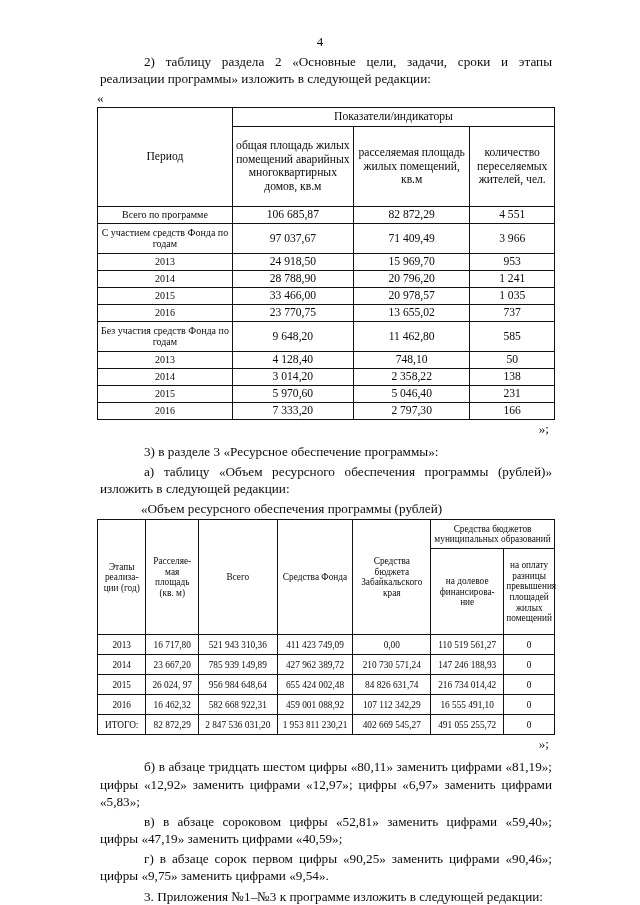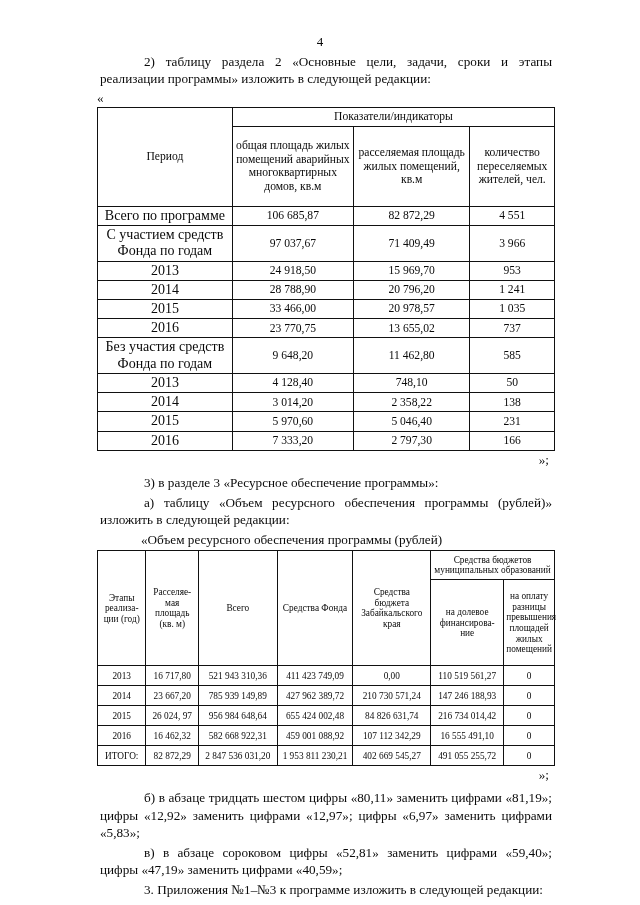--- a/index.html
+++ b/index.html
@@ -71,21 +71,21 @@
     padding: 1px 2px;
     font-weight: normal;
     vertical-align: middle;
     text-align: center;
     font-size: 11.4px;
     line-height: 1.16;
   }
   
   table.t1 td, table.t1 th { font-size: 11.6px; }
   table.t1 .hdr-period { height: 96px; }
-  table.t1 .row-label { font-size: 14px; }
+  table.t1 .row-label { font-size: 10px; }
   table.t1 .r-tall { height: 30px; }
   table.t1 .r-short { height: 17px; }
   
   table.t2 td, table.t2 th { font-size: 9.3px; line-height: 1.14; }
   table.t2 .hdr-cell { height: 112px; }
   table.t2 tbody td { height: 17px; }
 </style>
 </head>
 <body>
 
@@ -263,16 +263,17 @@
           <td>491 055 255,72</td>
           <td>0</td>
         </tr>
       </tbody>
     </table>
 
     <div class="close-quote">»;</div>
 
     <p class="para">б) в абзаце тридцать шестом цифры «80,11» заменить цифрами «81,19»; цифры «12,92» заменить цифрами «12,97»; цифры «6,97» заменить цифрами «5,83»;</p>
     <p class="para">в) в абзаце сороковом цифры «52,81» заменить цифрами «59,40»; цифры «47,19» заменить цифрами «40,59»;</p>
+    <p class="para">г) в абзаце сорок первом цифры «90,25» заменить цифрами «90,46»; цифры «9,75» заменить цифрами «9,54».</p>
     <p class="para">3.	Приложения №1–№3 к программе изложить в следующей редакции:</p>
 
   </div>
 </div>
 
 </body></html>

